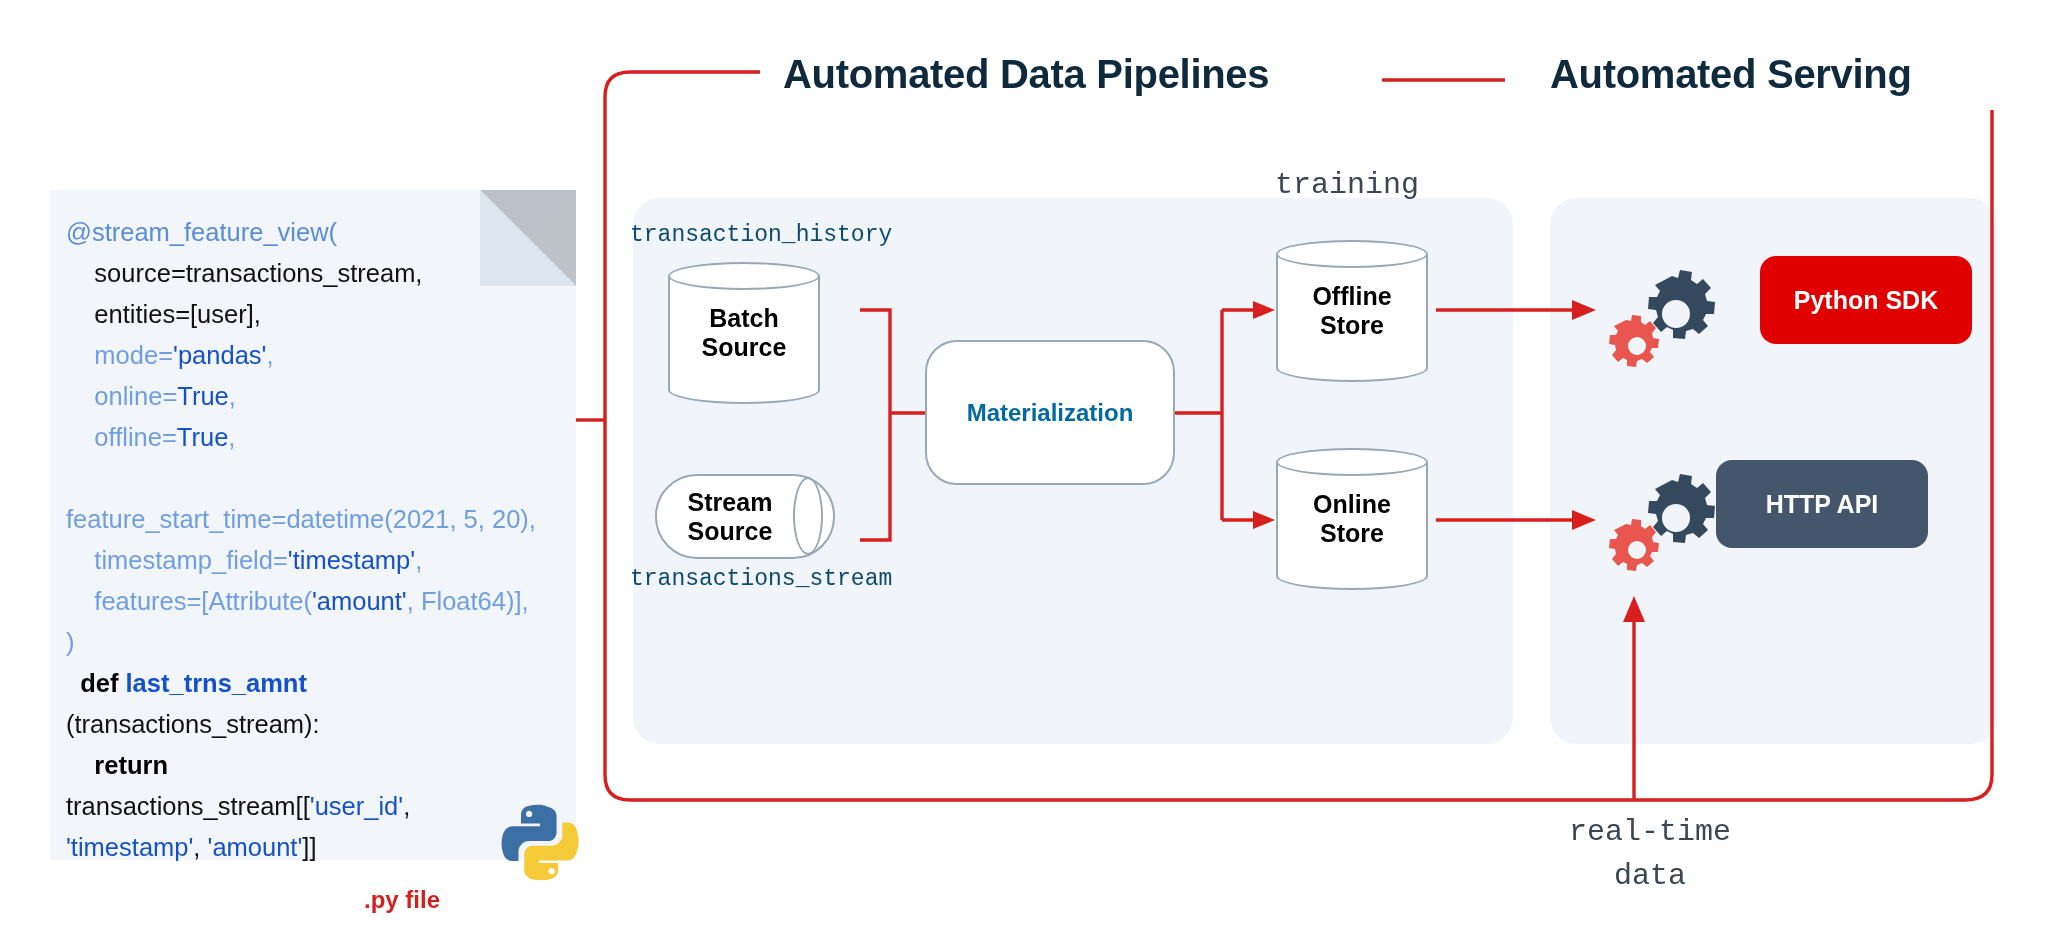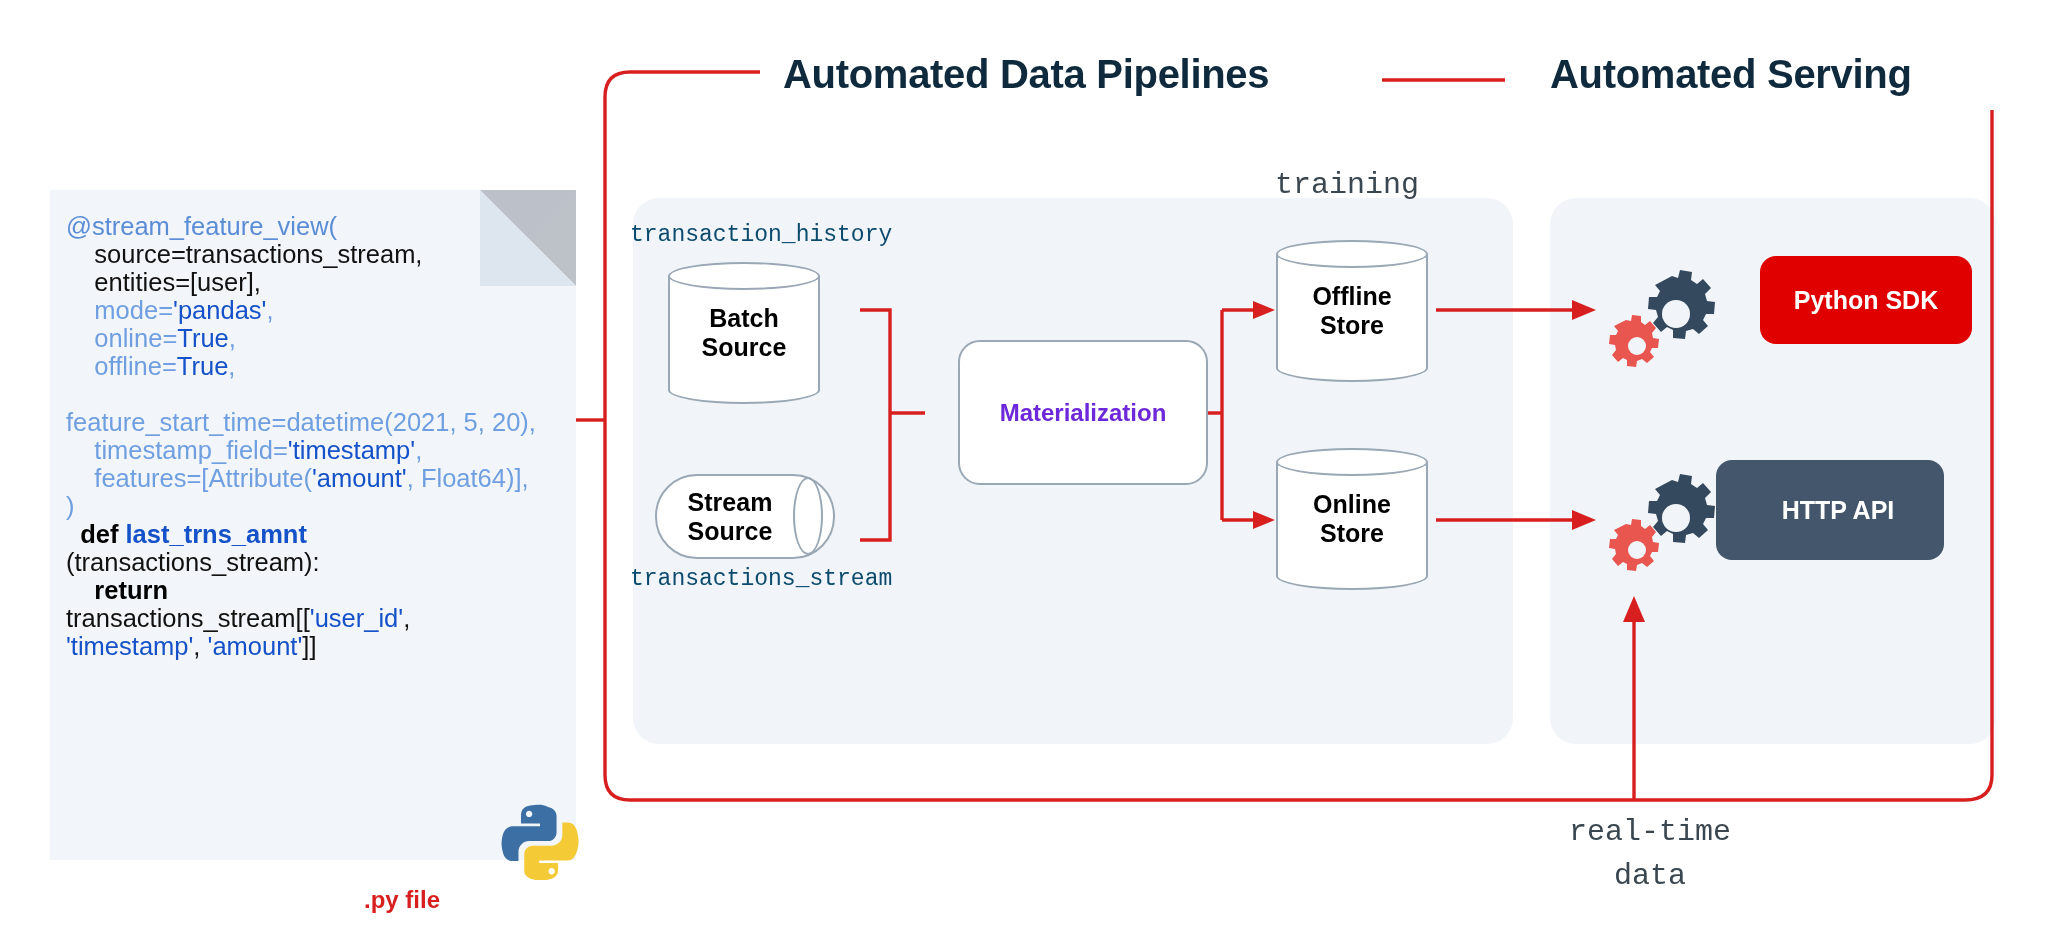--- a/index.html
+++ b/index.html
@@ -28,21 +28,21 @@
     position:absolute;left:50px;top:190px;width:526px;height:670px;
     background:#f2f6fa;
   }
   .fold-tri{
     position:absolute;left:480px;top:190px;width:0;height:0;
     border-left:96px solid #dfe6f0;border-bottom:96px solid transparent;
   }
   .code{
     position:absolute;left:66px;top:212px;width:470px;
     font-family:"Liberation Sans", sans-serif;
-    font-size:25.5px;line-height:28px;color:#1a1a1a;
+    font-size:25.5px;line-height:41px;color:#1a1a1a;
     white-space:pre-wrap;word-break:break-word;
   }
   .kw{color:#5b8dd6;}
   .kw2{color:#6f9fe0;}
   .str{color:#1552c9;}
   .fn{color:#1552c9;font-weight:bold;}
   .bold{font-weight:bold;color:#000;}
   .plain{color:#111;}
 
   .py-logo{position:absolute;left:500px;top:800px;width:80px;height:80px;}
@@ -103,33 +103,33 @@
   }
   .hcyl .txt{
     position:absolute;left:0;top:0;width:150px;height:100%;
     display:flex;align-items:center;justify-content:center;text-align:center;
     font-weight:bold;color:#000;font-size:25px;line-height:29px;white-space:pre-line;
   }
 
   
   #mat-box{
     position:absolute;left:925px;top:340px;width:250px;height:145px;
-    background:#fff;border:2.5px solid #9aa7b4;border-radius:22px;
+    background:#fff;border:2.5px solid #9aa7b4;border-radius:32px;
     display:flex;align-items:center;justify-content:center;
-    font-weight:bold;font-size:24px;color:#6d28d9;box-sizing:border-box;margin-left:33px;
+    font-weight:bold;font-size:24px;color:#0369a1;box-sizing:border-box;
   }
 
   
   .srv-box{
     position:absolute;border-radius:16px;display:flex;align-items:center;
     justify-content:center;color:#fff;font-weight:bold;font-size:25px;
     font-family:"Liberation Sans", sans-serif;
   }
   #box-python{left:1716px;top:256px;width:212px;height:88px;background:#e00000;margin-left:44px;}
-  #box-http{left:1716px;top:460px;width:212px;height:100px;background:#44566b;padding-left:16px;}
+  #box-http{left:1716px;top:460px;width:212px;height:88px;background:#44566b;}
 
   .gears{position:absolute;width:120px;height:110px;}
   #gears-1{left:1600px;top:262px;}
   #gears-2{left:1600px;top:466px;}
 </style>
 </head>
 <body>
 
 <div class="stage">
 

